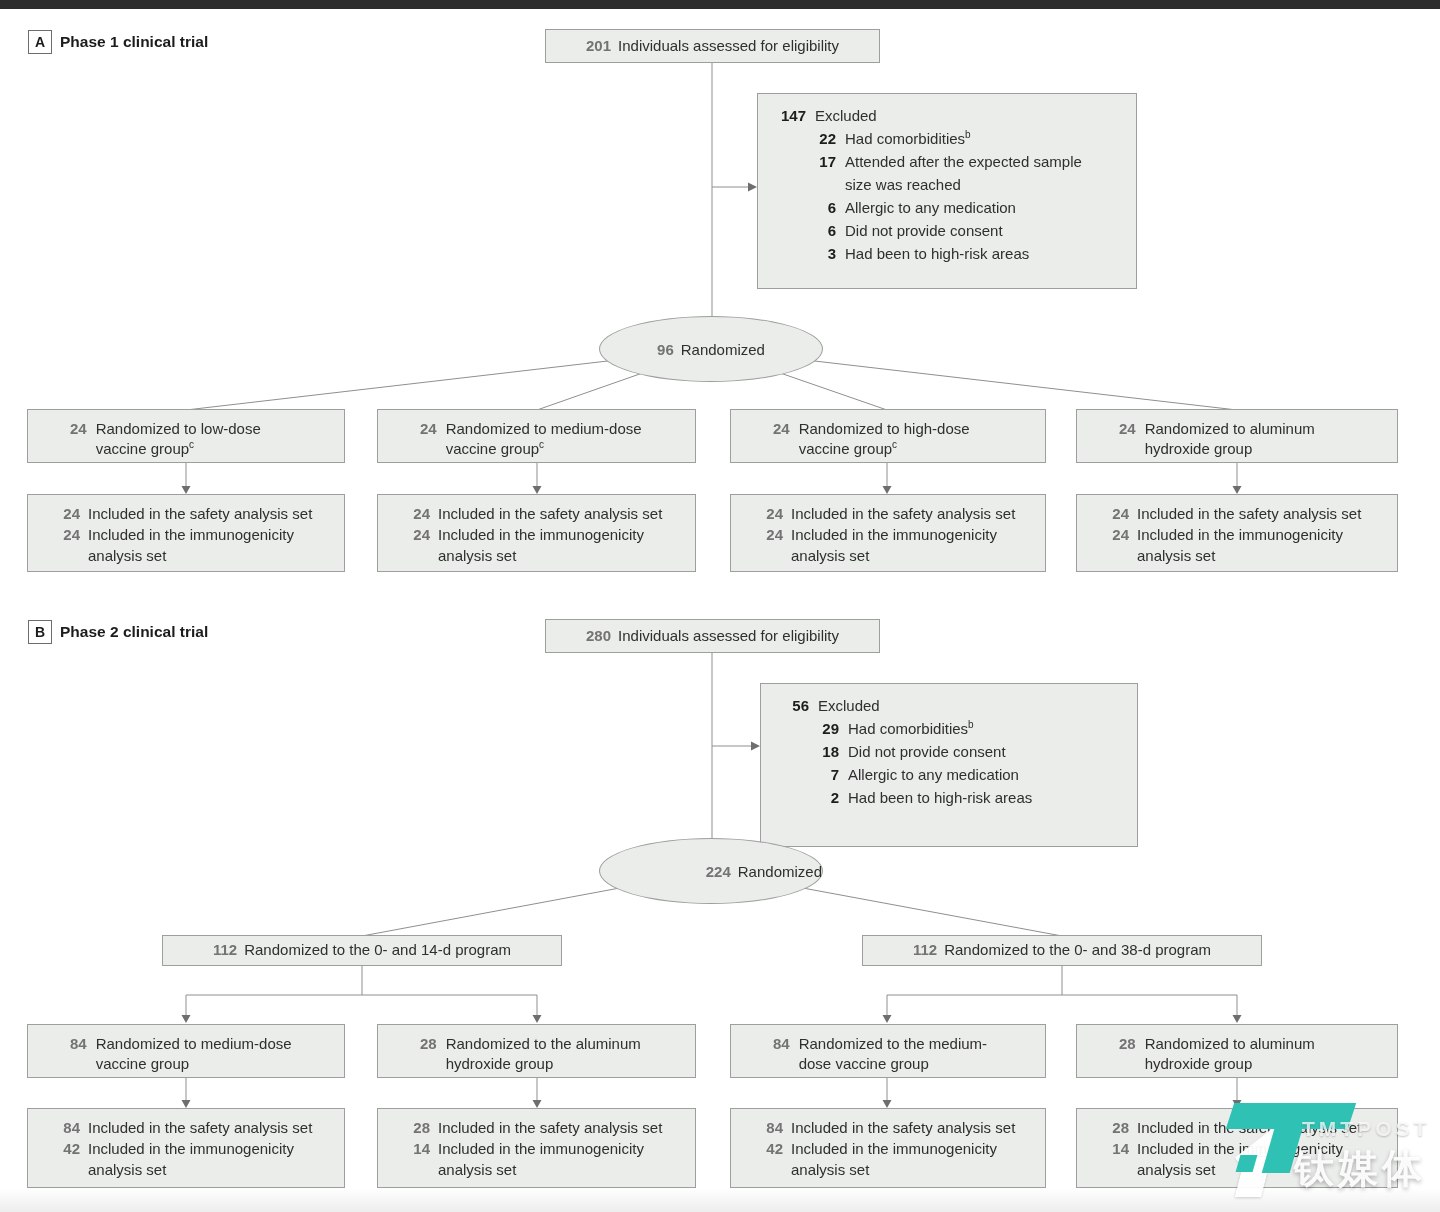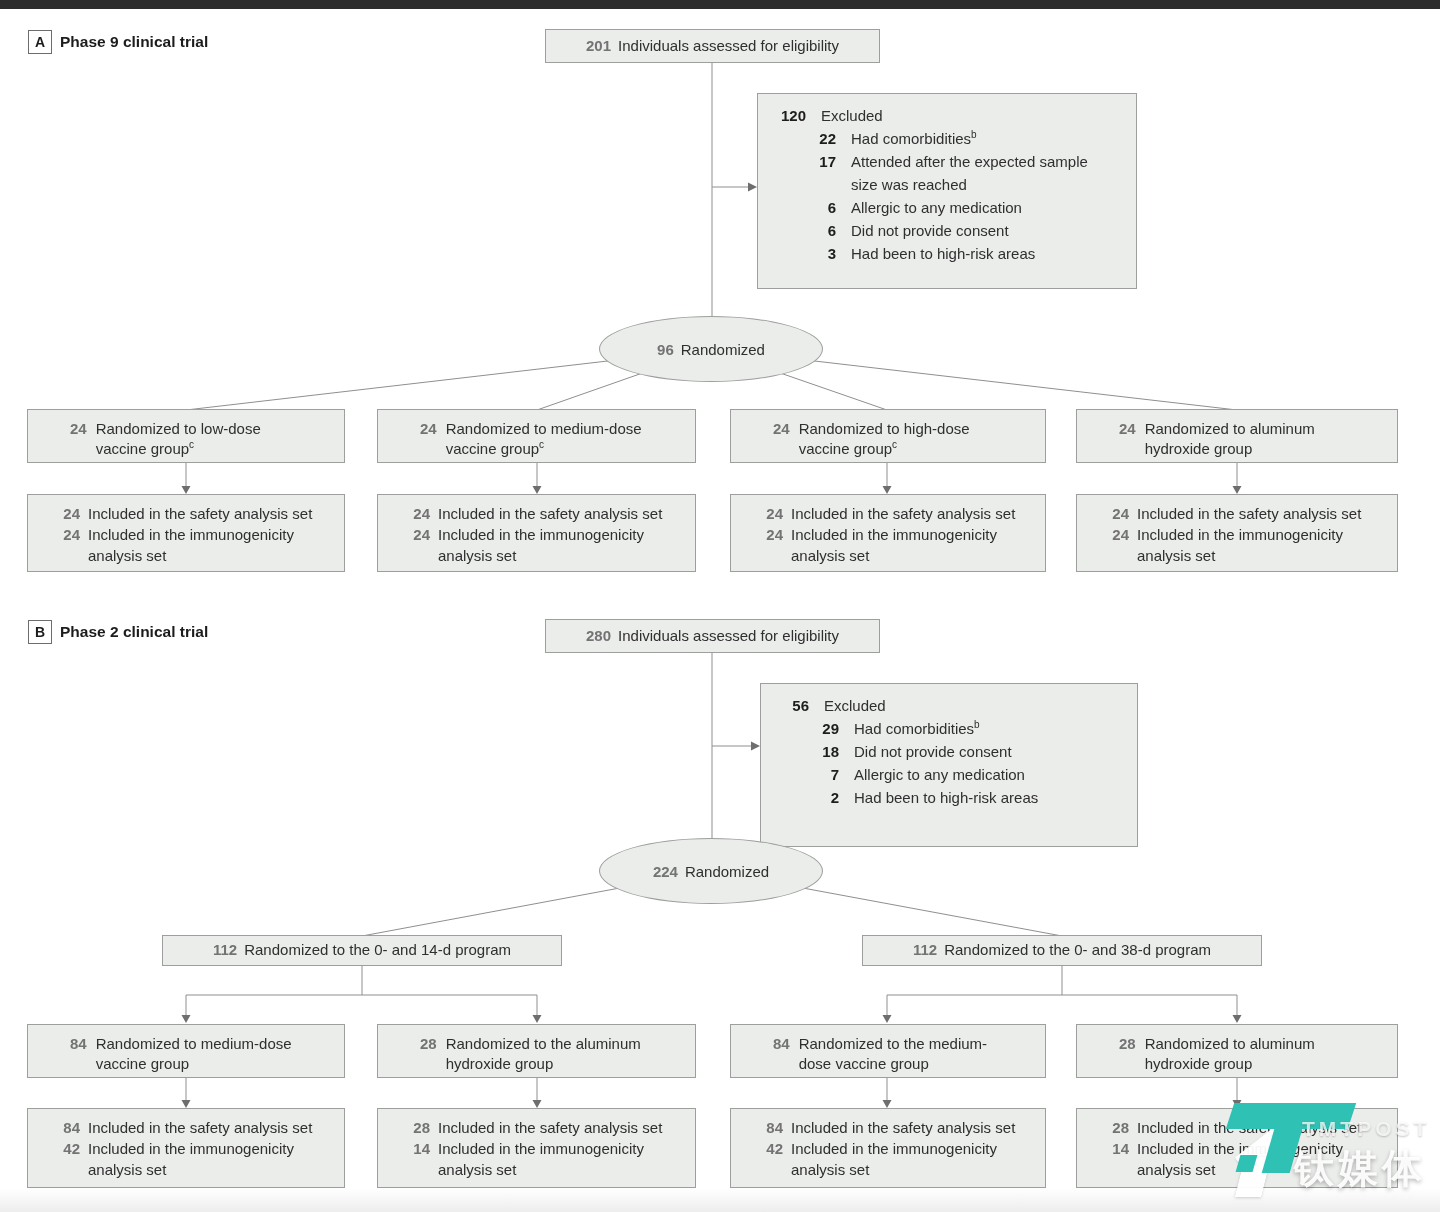--- a/index.html
+++ b/index.html
@@ -26,26 +26,26 @@
   .a-elig{left:545px;top:29px;width:335px;height:34px;}
   .b-elig{left:545px;top:619px;width:335px;height:34px;}
   
   .excl{padding:10px 10px 0 12px;}
   .a-excl{left:757px;top:93px;width:380px;height:196px;}
   .b-excl{left:760px;top:683px;width:378px;height:164px;}
   .erow{display:flex;align-items:flex-start;line-height:23px;}
   .enum{font-weight:700;color:#1d1d1d;text-align:right;flex:0 0 auto;}
   .erow.main .enum{width:36px;}
   .erow.sub .enum{width:66px;}
-  .etxt{margin-left:15px;}
+  .etxt{margin-left:9px;}
   .erow.sub .etxt{max-width:250px;}
   
   .ellipse{position:absolute;z-index:2;width:224px;height:66px;background:#eaede9;border:1px solid #9c9f9c;
     border-radius:50%;display:flex;align-items:center;justify-content:center;gap:7px;font-size:15px;box-sizing:border-box;}
-  .a-ell{left:599px;top:316px;} .b-ell{left:599px;top:838px;}
+  .a-ell{left:599px;top:316px;} .b-ell{left:599px;top:838px;justify-content:flex-end;}
   
   .group{display:flex;align-items:flex-start;padding:9px 8px 0 42px;}
   .group .num{flex:0 0 auto;margin-right:9px;}
   .gtxt{max-width:220px;}
   .a-g1{left:27px;top:409px;width:318px;height:54px;}
   .a-g2{left:377px;top:409px;width:319px;height:54px;}
   .a-g3{left:730px;top:409px;width:316px;height:54px;}
   .a-g4{left:1076px;top:409px;width:322px;height:54px;}
   .b-g1{left:27px;top:1024px;width:318px;height:54px;}
   .b-g2{left:377px;top:1024px;width:319px;height:54px;}
@@ -132,30 +132,30 @@
       <polygon points="882.5,1015 891.5,1015 887,1023"></polygon>
       <polygon points="1232.5,1015 1241.5,1015 1237,1023"></polygon>
       <polygon points="181.5,1100 190.5,1100 186,1108"></polygon>
       <polygon points="532.5,1100 541.5,1100 537,1108"></polygon>
       <polygon points="882.5,1100 891.5,1100 887,1108"></polygon>
       <polygon points="1232.5,1100 1241.5,1100 1237,1108"></polygon>
     </g>
   </svg>
 
   <div class="plabel pl-a">A</div>
-  <div class="ptitle pt-a">Phase 9 clinical trial</div>
+  <div class="ptitle pt-a">Phase 1 clinical trial</div>
 
   <div class="box elig a-elig">
     <span class="num">201</span>
     <span>Individuals assessed for eligibility</span>
   </div>
 
   <div class="box excl a-excl">
     <div class="erow main">
-      <span class="enum">120</span>
+      <span class="enum">147</span>
       <span class="etxt">Excluded</span>
     </div>
     <div class="erow sub">
       <span class="enum">22</span>
       <span class="etxt"><span>Had comorbidities</span><sup>b</sup></span>
     </div>
     <div class="erow sub">
       <span class="enum">17</span>
       <span class="etxt"><span>Attended after the expected sample size was reached</span></span>
     </div>

